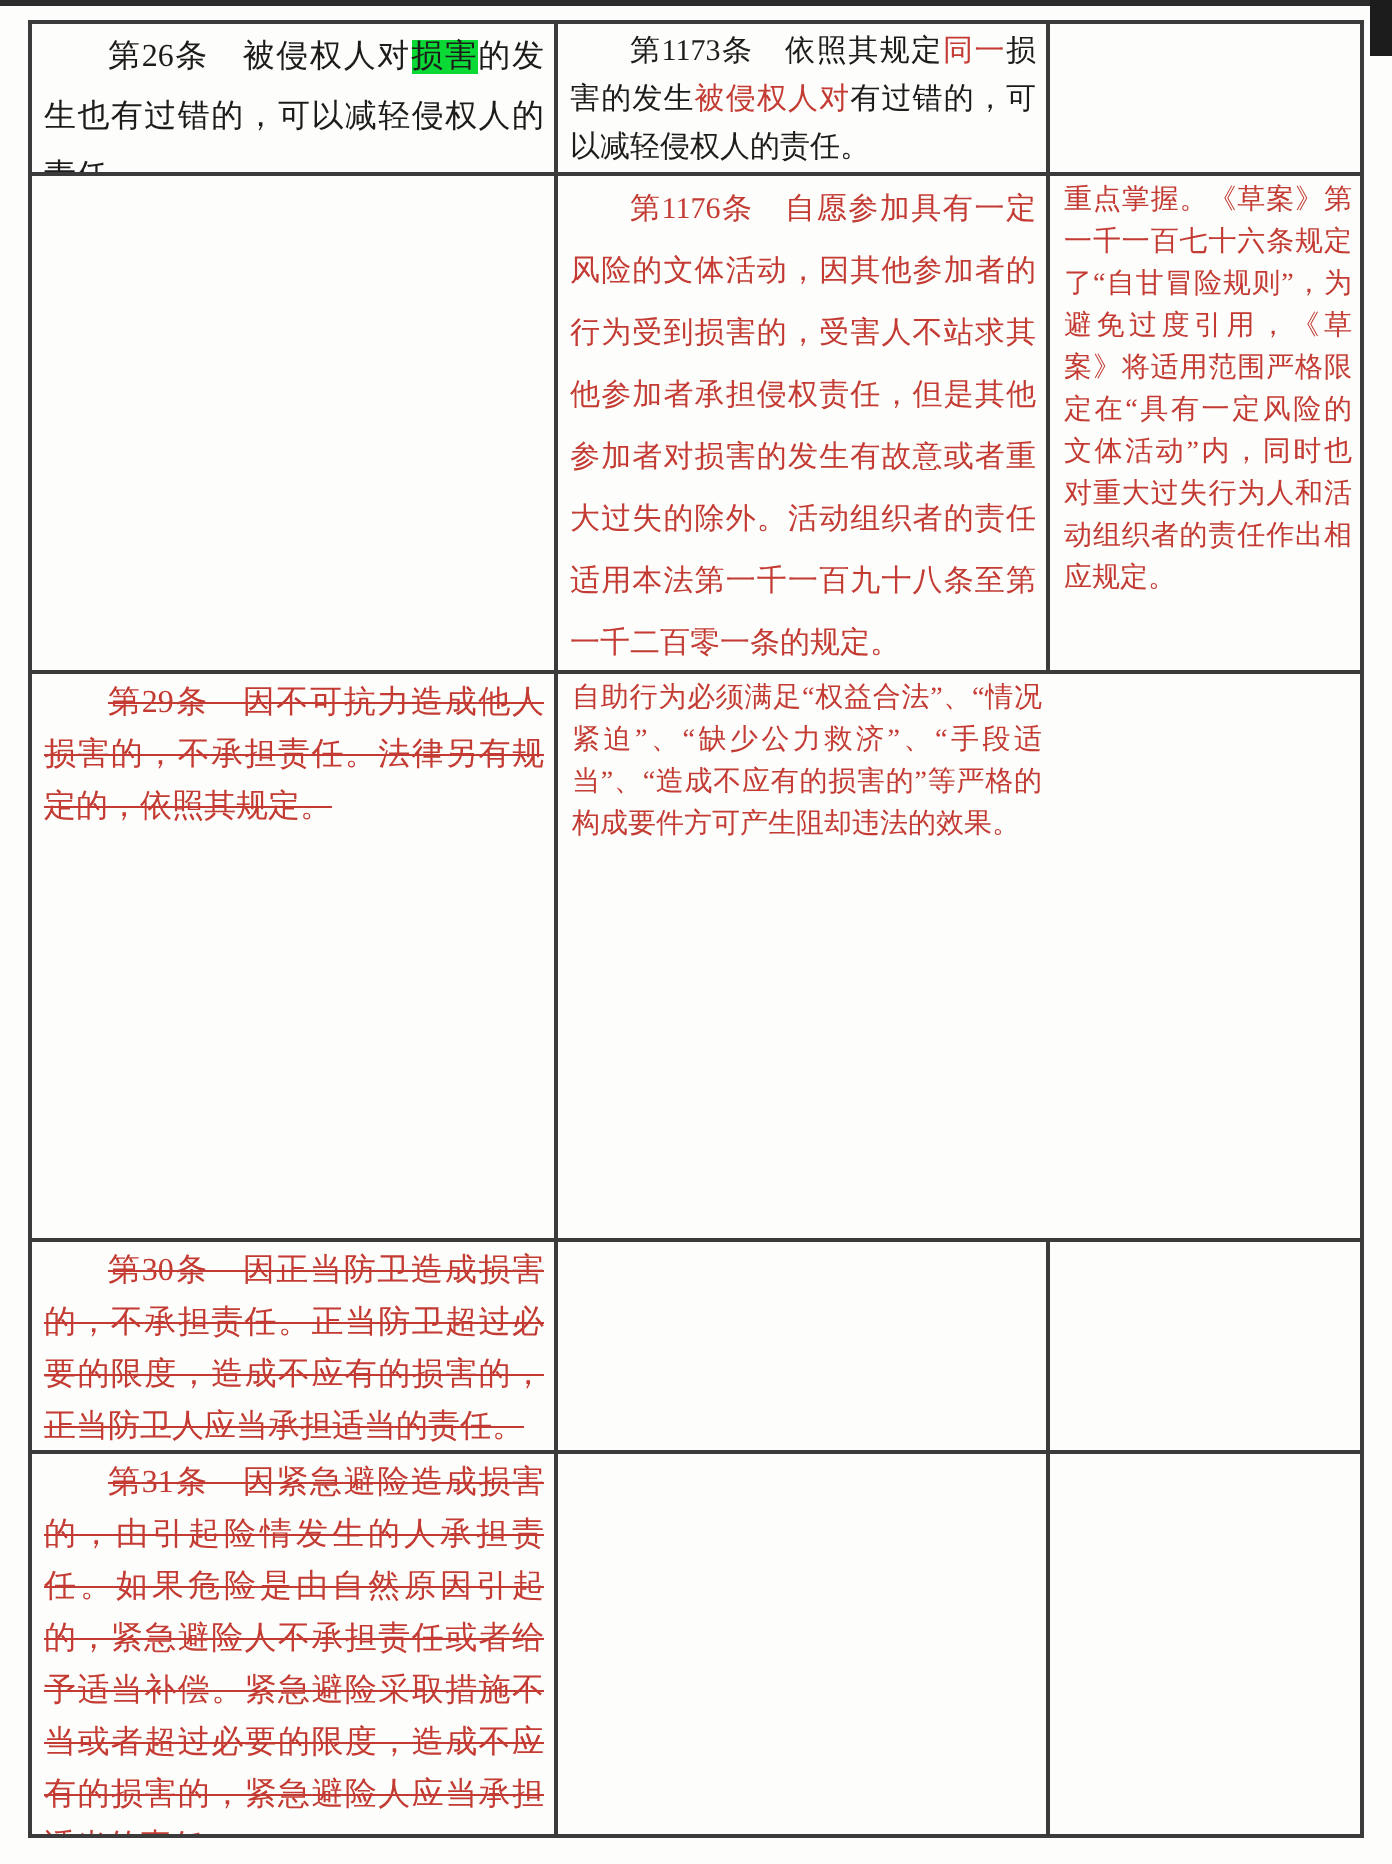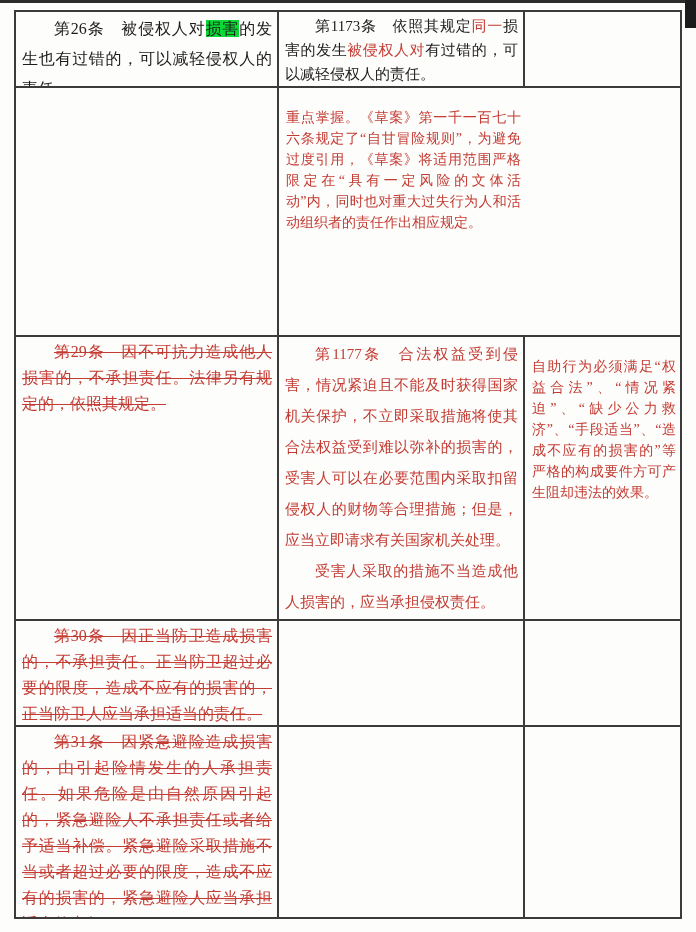--- a/index.html
+++ b/index.html
@@ -16,21 +16,21 @@
   .tr{display:grid;grid-template-columns:263px 246px 155px;border-bottom:2px solid var(--border);}
   .tr:last-child{border-bottom:none;}
   .td{box-sizing:border-box;overflow:hidden;padding:2px 5px 0 6px;}
   .td.cell-old,.td.cell-new{border-right:2px solid var(--border);}
   .r1{height:74px;} .r2{height:247px;} .r3{height:282px;} .r4{height:104px;} .r5{height:190px;}
   .para{margin:0;text-align:justify;text-indent:2em;}
   .cell-old{font-size:16px;line-height:30px;}
   .cell-new{font-size:15px;line-height:31px;}
   .r1 .cell-new{line-height:24px;}
   .cell-strike{line-height:26px;}
-  .cell-note{font-size:14px;line-height:21px;padding-top:19px;padding-left:7px;padding-right:4px;}
+  .cell-note{font-size:14px;line-height:21px;padding-top:2px;padding-left:7px;padding-right:4px;}
   .cell-note .para{text-indent:0;}
   .red{color:var(--red);}
   .strike{text-decoration:line-through;}
   .hl{background:var(--green);margin-top:30px;}
 </style>
 </head>
 <body>
 
 <div class="page">
   <div class="artifact-top"></div>
@@ -43,32 +43,31 @@
         <p class="para"><span>第26条　被侵权人对</span><span class="hl">损害</span><span>的发生也有过错的，可以减轻侵权人的责任。</span></p>
       </div>
       <div class="td cell-new">
         <p class="para"><span>第1173条　依照其规定</span><span class="red">同一</span><span>损害的发生</span><span class="red">被侵权人对</span><span>有过错的，可以减轻侵权人的责任。</span></p>
       </div>
       <div class="td cell-note"></div>
     </div>
 
     <div class="tr r2">
       <div class="td cell-old"></div>
+      <div class="td cell-new">
+        <p class="para"><span class="red">第1176条　自愿参加具有一定风险的文体活动，因其他参加者的行为受到损害的，受害人不站求其他参加者承担侵权责任，但是其他参加者对损害的发生有故意或者重大过失的除外。活动组织者的责任适用本法第一千一百九十八条至第一千二百零一条的规定。</span></p>
+      </div>
       <div class="td cell-note">
         <p class="para"><span class="red">重点掌握。《草案》第一千一百七十六条规定了“自甘冒险规则”，为避免过度引用，《草案》将适用范围严格限定在“具有一定风险的文体活动”内，同时也对重大过失行为人和活动组织者的责任作出相应规定。</span></p>
       </div>
     </div>
 
     <div class="tr r3">
       <div class="td cell-old cell-strike">
         <p class="para"><span class="red strike">第29条　因不可抗力造成他人损害的，不承担责任。法律另有规定的，依照其规定。</span></p>
-      </div>
-      <div class="td cell-new">
-        <p class="para"><span class="red">第1177条　合法权益受到侵害，情况紧迫且不能及时获得国家机关保护，不立即采取措施将使其合法权益受到难以弥补的损害的，受害人可以在必要范围内采取扣留侵权人的财物等合理措施；但是，应当立即请求有关国家机关处理。</span></p>
-        <p class="para"><span class="red">受害人采取的措施不当造成他人损害的，应当承担侵权责任。</span></p>
       </div>
       <div class="td cell-note">
         <p class="para"><span class="red">自助行为必须满足“权益合法”、“情况紧迫”、“缺少公力救济”、“手段适当”、“造成不应有的损害的”等严格的构成要件方可产生阻却违法的效果。</span></p>
       </div>
     </div>
 
     <div class="tr r4">
       <div class="td cell-old cell-strike">
         <p class="para"><span class="red strike">第30条　因正当防卫造成损害的，不承担责任。正当防卫超过必要的限度，造成不应有的损害的，正当防卫人应当承担适当的责任。</span></p>
       </div>

